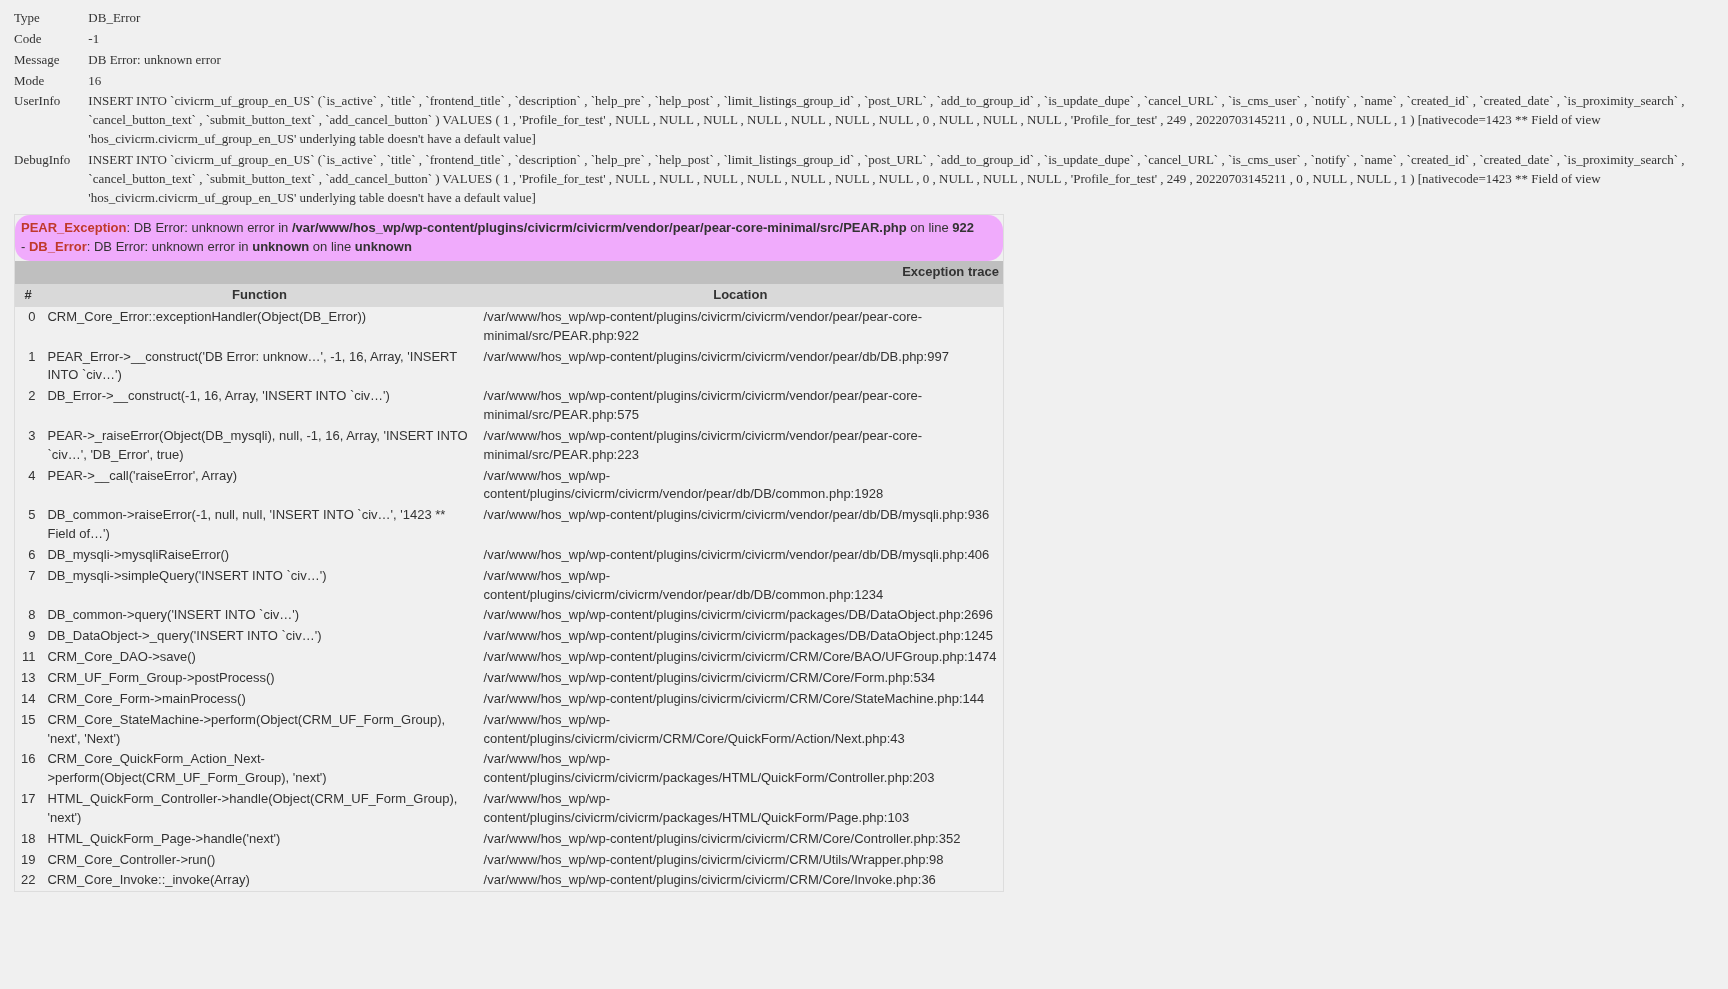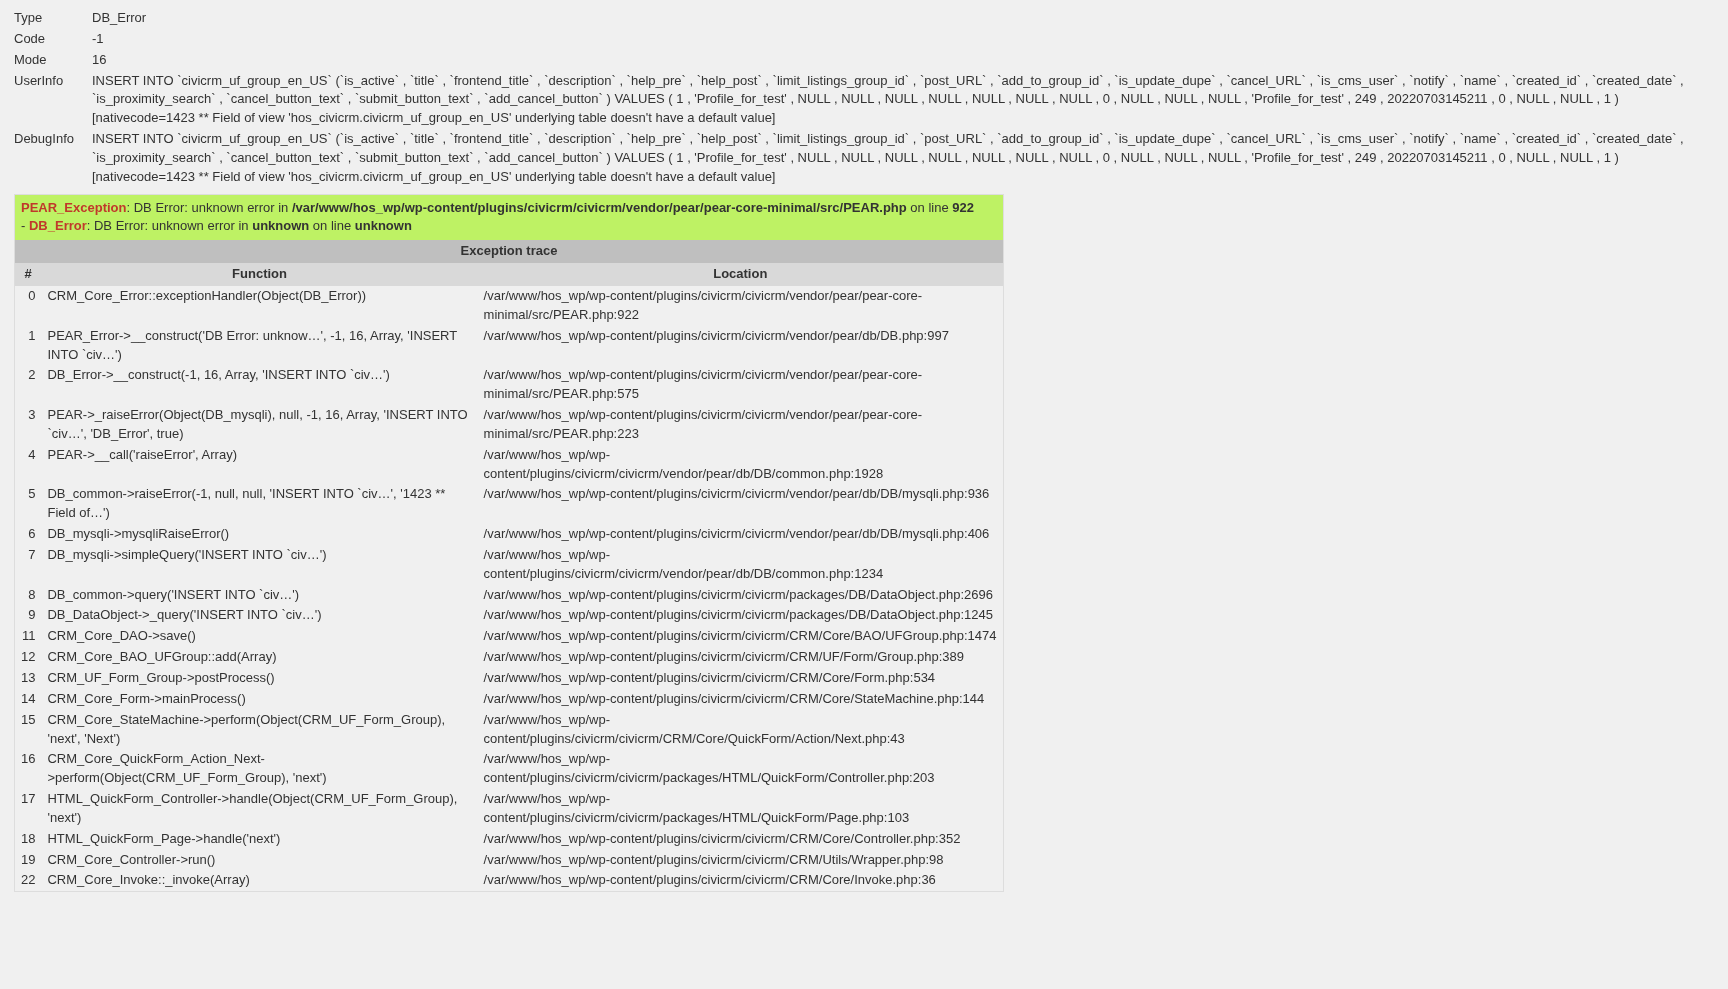--- a/index.html
+++ b/index.html
@@ -8,52 +8,54 @@
     padding: 8px 14px;
     background: #f0f0f0;
     font-family: "Segoe UI", Arial, sans-serif;
     font-size: 13px;
     color: #333;
     line-height: 1.45;
   }
   table.meta {
     border-collapse: collapse;
     margin-bottom: 6px;
+    font-family: Liberation Serif, serif;
   }
   table.meta td {
     padding: 1px 6px 1px 0;
     vertical-align: top;
   }
   table.meta td.key {
     white-space: nowrap;
     padding-right: 18px;
   }
   table.meta td.val {
     word-break: break-word;
   }
   .trace-wrap {
     width: 990px;
     border: 1px solid #ddd;
   }
   .pear-head {
-    background: #bef264;
+    background: #f0abfc;
     padding: 4px 6px;
     color: #333;
+    border-radius: 15px;
   }
   .pear-head .exc { color: #c0392b; font-weight: bold; }
   .nest { padding-left: 0; }
   .nest .exc { color: #c0392b; font-weight: bold; }
   .em { font-weight: bold; }
   table.trace {
     border-collapse: collapse;
     width: 100%;
   }
   table.trace thead tr.title td {
     background: #bfbfbf;
-    text-align: center;
+    text-align: right;
     font-weight: bold;
     padding: 2px 4px;
   }
   table.trace thead tr.cols th {
     background: #d9d9d9;
     font-weight: bold;
     padding: 2px 6px;
     text-align: center;
   }
   table.trace tbody td {
@@ -70,20 +72,24 @@
 
 <table class="meta">
   <tbody id="meta-body">
       <tr>
         <td class="key">Type</td>
         <td class="val">DB_Error</td>
       </tr>
       <tr>
         <td class="key">Code</td>
         <td class="val">-1</td>
+      </tr>
+      <tr>
+        <td class="key">Message</td>
+        <td class="val">DB Error: unknown error</td>
       </tr>
       <tr>
         <td class="key">Mode</td>
         <td class="val">16</td>
       </tr>
       <tr>
         <td class="key">UserInfo</td>
         <td class="val">INSERT INTO `civicrm_uf_group_en_US` (`is_active` , `title` , `frontend_title` , `description` , `help_pre` , `help_post` , `limit_listings_group_id` , `post_URL` , `add_to_group_id` , `is_update_dupe` , `cancel_URL` , `is_cms_user` , `notify` , `name` , `created_id` , `created_date` , `is_proximity_search` , `cancel_button_text` , `submit_button_text` , `add_cancel_button` ) VALUES ( 1 , 'Profile_for_test' , NULL , NULL , NULL , NULL , NULL , NULL , NULL , 0 , NULL , NULL , NULL , 'Profile_for_test' , 249 , 20220703145211 , 0 , NULL , NULL , 1 ) [nativecode=1423 ** Field of view 'hos_civicrm.civicrm_uf_group_en_US' underlying table doesn't have a default value]</td>
       </tr>
       <tr>
@@ -161,25 +167,20 @@
           <td class="idx">9</td>
           <td class="fn">DB_DataObject-&gt;_query('INSERT INTO `civ…')</td>
           <td class="loc">/var/www/hos_wp/wp-content/plugins/civicrm/civicrm/packages/DB/DataObject.php:1245</td>
         </tr>
         <tr>
           <td class="idx">11</td>
           <td class="fn">CRM_Core_DAO-&gt;save()</td>
           <td class="loc">/var/www/hos_wp/wp-content/plugins/civicrm/civicrm/CRM/Core/BAO/UFGroup.php:1474</td>
         </tr>
         <tr>
-          <td class="idx">12</td>
-          <td class="fn">CRM_Core_BAO_UFGroup::add(Array)</td>
-          <td class="loc">/var/www/hos_wp/wp-content/plugins/civicrm/civicrm/CRM/UF/Form/Group.php:389</td>
-        </tr>
-        <tr>
           <td class="idx">13</td>
           <td class="fn">CRM_UF_Form_Group-&gt;postProcess()</td>
           <td class="loc">/var/www/hos_wp/wp-content/plugins/civicrm/civicrm/CRM/Core/Form.php:534</td>
         </tr>
         <tr>
           <td class="idx">14</td>
           <td class="fn">CRM_Core_Form-&gt;mainProcess()</td>
           <td class="loc">/var/www/hos_wp/wp-content/plugins/civicrm/civicrm/CRM/Core/StateMachine.php:144</td>
         </tr>
         <tr>

